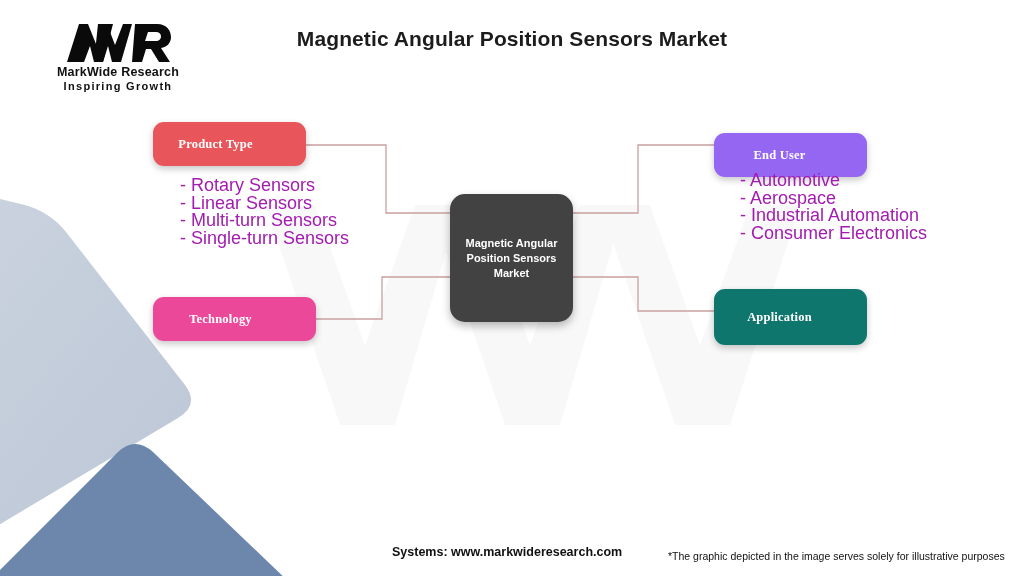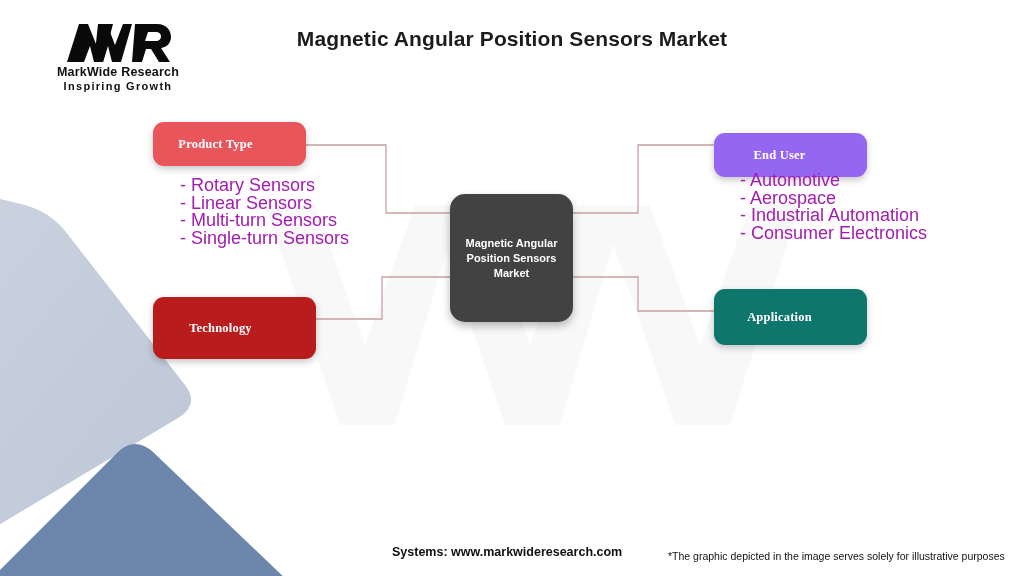--- a/index.html
+++ b/index.html
@@ -209,21 +209,21 @@
   <div class="pill left" style="left:153px; top:122px; width:153px; height:44px; background:#e8565b;">
     <div class="pill-label">Product Type</div>
   </div>
   <div class="bullets" style="left:180px; top:177px;">
     <div>- Rotary Sensors</div>
     <div>- Linear Sensors</div>
     <div>- Multi-turn Sensors</div>
     <div>- Single-turn Sensors</div>
   </div>
 
-  <div class="pill left" style="left:153px; top:297px; width:163px; height:62px; background:#b91c1c;">
+  <div class="pill left" style="left:153px; top:297px; width:163px; height:44px; background:#ec4899;">
     <div class="pill-label">Technology</div>
   </div>
 
   <div class="pill right" style="left:714px; top:122px; width:153px; height:44px; background:#9466f2;margin-top:11px;">
     <div class="pill-label">End User</div>
   </div>
   <div class="bullets" style="left:740px; top:172px;">
     <div>- Automotive</div>
     <div>- Aerospace</div>
     <div>- Industrial Automation</div>

